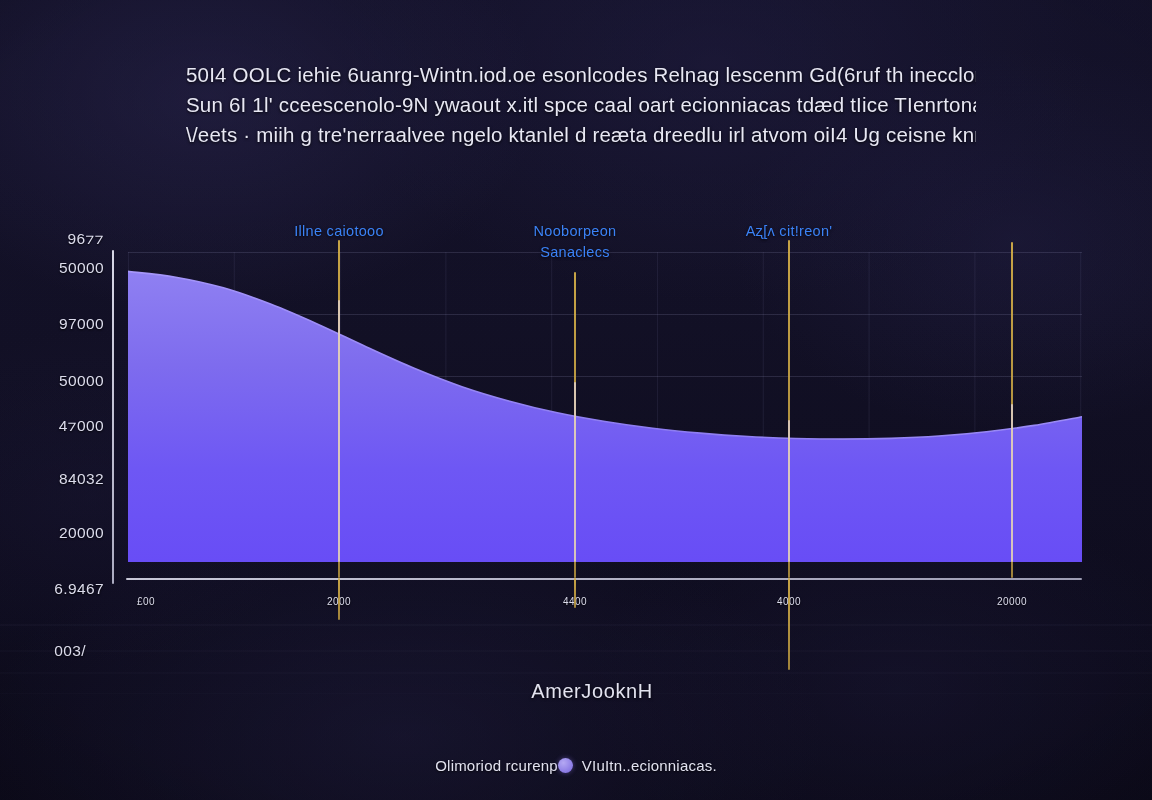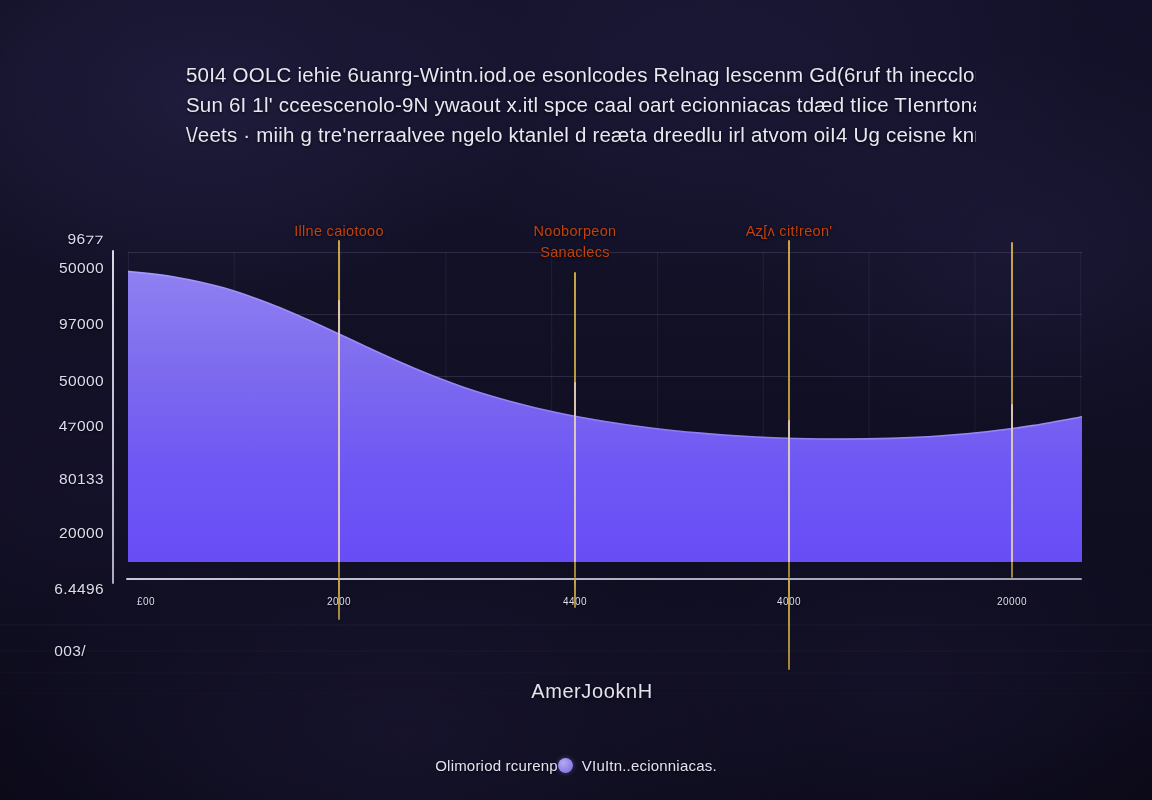--- a/index.html
+++ b/index.html
@@ -65,21 +65,21 @@
 
   #xaxis-title{position:absolute;top:680px;left:16px;width:1152px;text-align:center;
     font-size:20px;color:#e3e3f0;letter-spacing:.6px;text-shadow:0 1px 3px rgba(0,0,0,.8);}
 
   
   .ann-line{position:absolute;width:2px;
     background:linear-gradient(to bottom, rgba(214,176,72,0.92), rgba(196,160,64,0.80));
     border-radius:1px;}
   .ann-line.overlay{position:absolute;width:2px;background:rgba(236,226,246,0.62);border-radius:1px;}
   .ann-label{position:absolute;transform:translateX(-50%);text-align:center;
-    font-size:14.5px;line-height:21px;color:#c2410c;letter-spacing:.3px;white-space:nowrap;
+    font-size:14.5px;line-height:21px;color:#3b82f6;letter-spacing:.3px;white-space:nowrap;
     text-shadow:0 1px 3px rgba(0,0,0,.85);}
 
   
   #legend{position:absolute;left:0;top:757px;width:1152px;
     display:flex;align-items:center;justify-content:center;}
   .legend-item{display:flex;align-items:center;gap:9px;}
   .legend-dot{width:15px;height:15px;border-radius:50%;
     background:radial-gradient(circle at 36% 32%, #b4a8f3, #8a7ae4 70%, #7b6ad8);
     box-shadow:0 0 5px rgba(140,120,240,.45);flex:none;}
   .legend-text{font-size:15px;color:#e2e2f0;letter-spacing:.2px;white-space:nowrap;
@@ -126,23 +126,23 @@
 
     <div id="yaxis-line"></div>
     <div id="xaxis-line"></div>
 
     <div id="ylabels">
       <div class="ytick" style="top:238px">96⁊⁊</div>
       <div class="ytick" style="top:268px">50000</div>
       <div class="ytick" style="top:324px">97000</div>
       <div class="ytick" style="top:381px">50000</div>
       <div class="ytick" style="top:425px">4⁊000</div>
-      <div class="ytick" style="top:479px">80133</div>
+      <div class="ytick" style="top:479px">84032</div>
       <div class="ytick" style="top:533px">20000</div>
-      <div class="ytick" style="top:589px">6.4496</div>
+      <div class="ytick" style="top:589px">6.9467</div>
       <div class="ytick" style="top:651px;right:18px">003/</div>
     </div>
 
     <div class="xtick" style="left:146px">£00</div>
     <div class="xtick" style="left:339px">2000</div>
     <div class="xtick" style="left:575px">4400</div>
     <div class="xtick" style="left:789px">4000</div>
     <div class="xtick" style="left:1012px">20000</div>
 
     <div class="ann-line" style="left:338px;top:240px;height:338px"></div>

